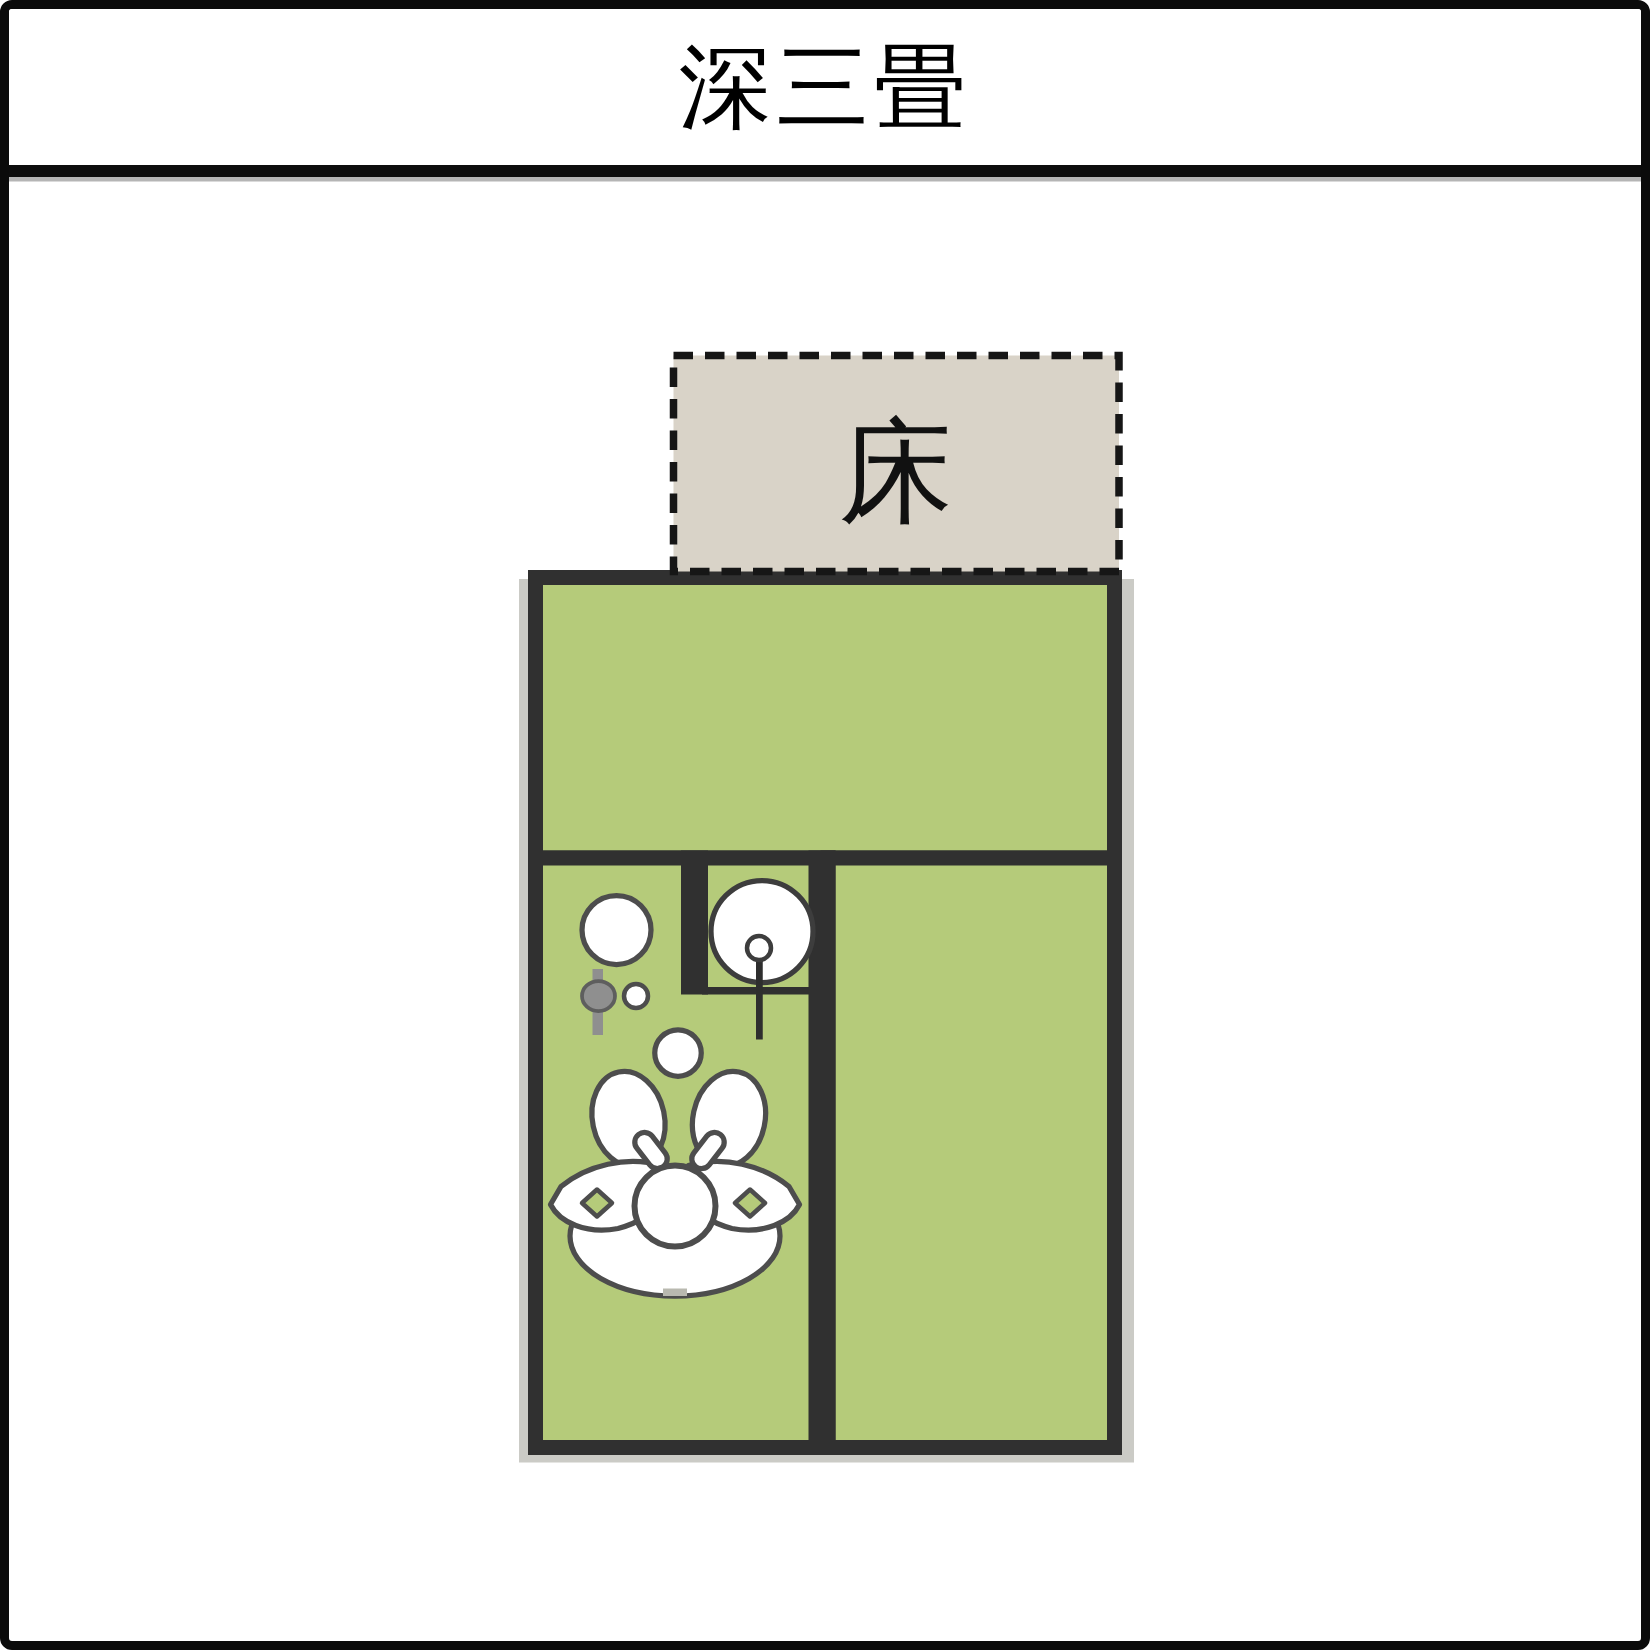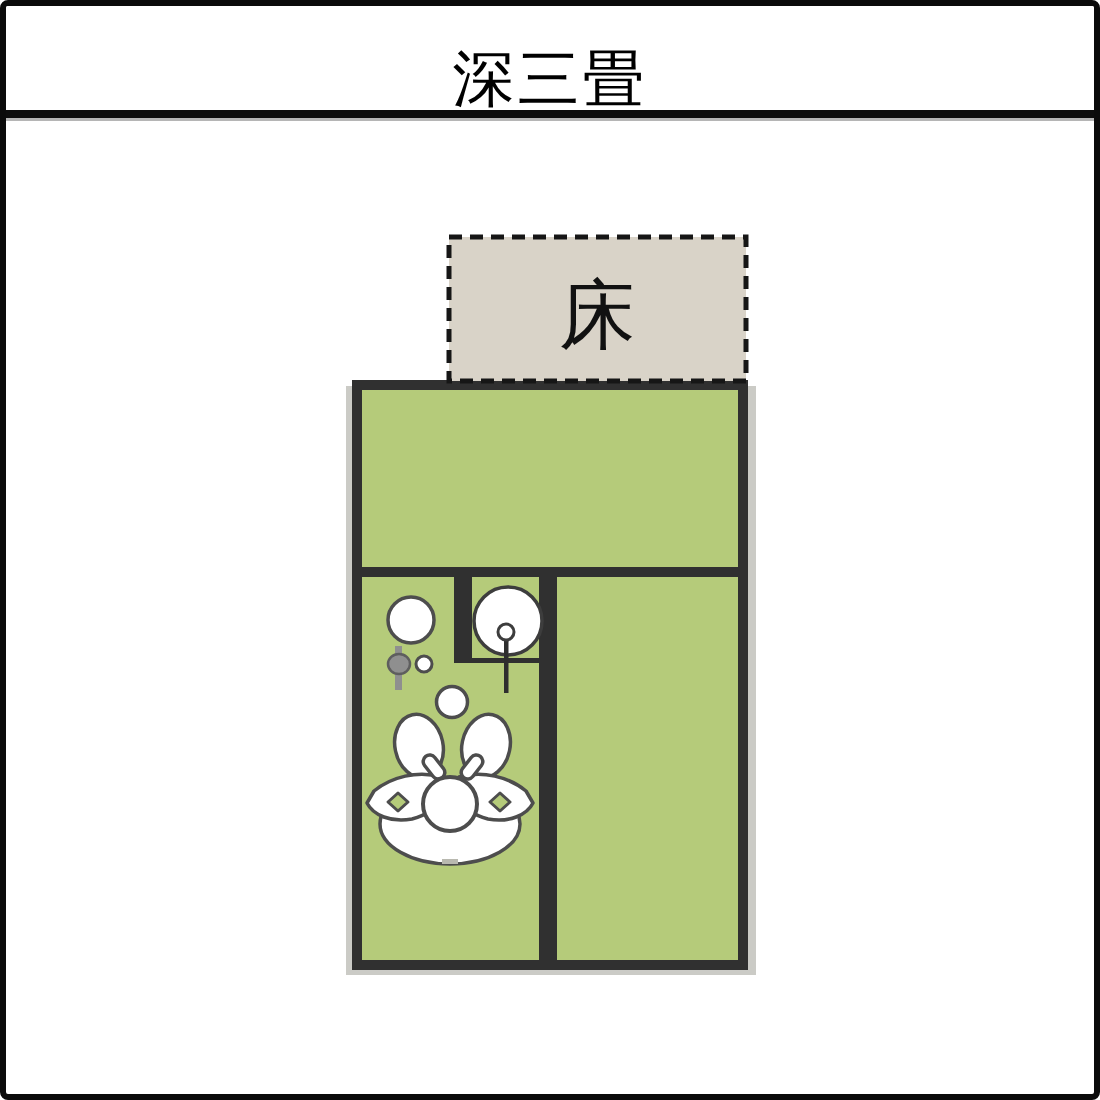--- a/index.html
+++ b/index.html
@@ -30,21 +30,21 @@
   .titlebar {
     position: absolute;
     top: 0;
     left: 0;
     width: 1088px;
     height: 104px;
     background: #ffffff;
     border-bottom: 8px solid #0d0d0d;
     box-shadow: 0 3px 0 #b5b5b5;
     display: flex;
-    align-items: flex-end;
+    align-items: center;
     justify-content: center;
     z-index: 2;
   }
   .title-text {
     font-size: 62px;
     line-height: 1;
     color: #000000;
     letter-spacing: 3px;
     font-weight: 500;
   }

